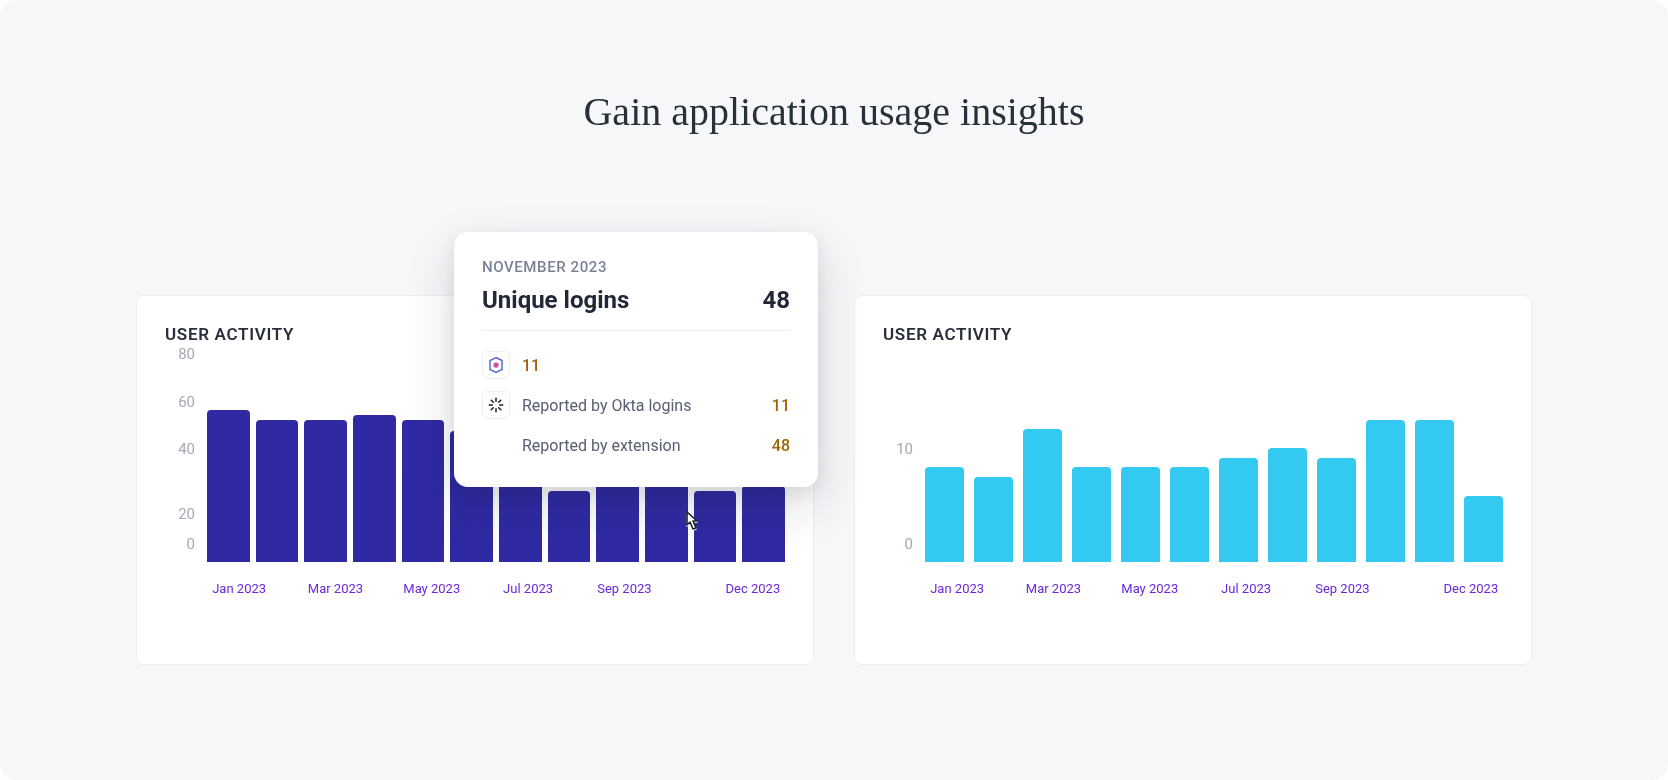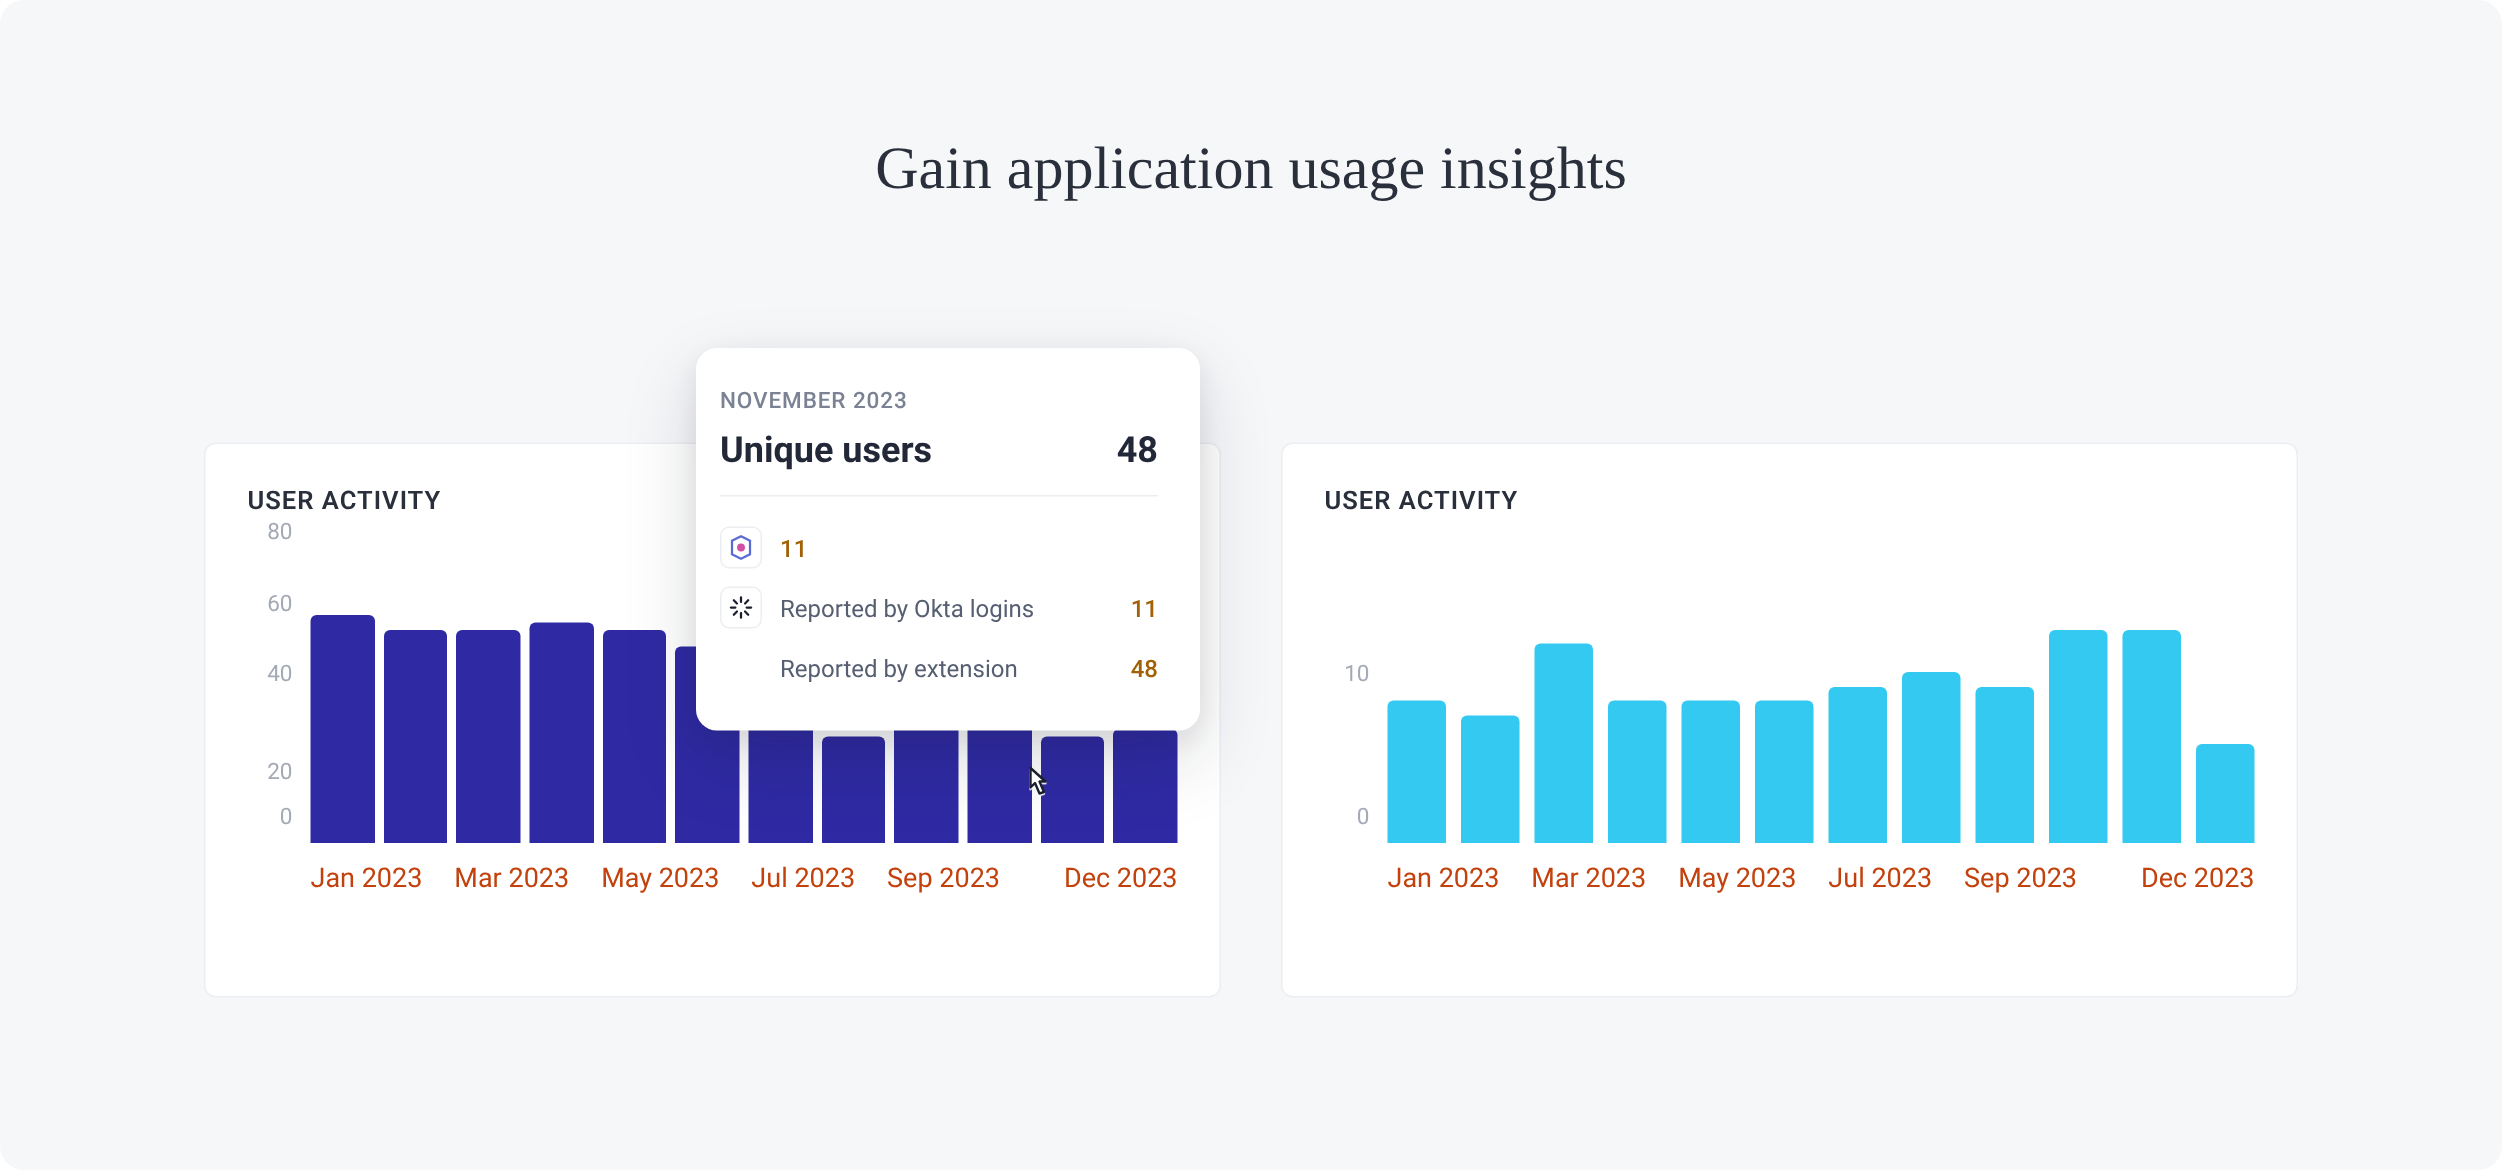--- a/index.html
+++ b/index.html
@@ -91,36 +91,36 @@
 .bar.cyan { background: #33c9f0; }
 .x-axis {
   position: absolute;
   left: 6px;
   right: 0;
   bottom: -4px;
   display: flex;
 }
 .x-tick {
   flex: 2;
-  font-size: 18px;
-  color: #c2410c;
+  font-size: 13px;
+  color: #6d28d9;
   text-align: center;
   white-space: nowrap;
 }
 .x-tick.gap { flex: 1; visibility: hidden; }
 
 .tooltip {
   position: absolute;
   top: 232px;
-  left: 464px;
-  width: 336px;
+  left: 454px;
+  width: 364px;
   background: #fff;
   border-radius: 14px;
   box-shadow: 0 20px 50px rgba(20, 24, 40, 0.15), 0 6px 18px rgba(20, 24, 40, 0.08);
-  padding: 26px 28px 22px 16px;
+  padding: 26px 28px 22px 28px;
 }
 .tooltip-month {
   font-size: 15px;
   letter-spacing: 0.04em;
   color: #7a8294;
   font-weight: 500;
   margin-bottom: 10px;
 }
 .tooltip-main {
   display: flex;
@@ -264,21 +264,21 @@
             <div class="x-tick">Dec 2023</div>
           </div>
       </div>
     </div>
 
   </div>
 
   <div class="tooltip">
     <div class="tooltip-month">NOVEMBER 2023</div>
     <div class="tooltip-main">
-      <span class="tooltip-main-label">Unique users</span>
+      <span class="tooltip-main-label">Unique logins</span>
       <span class="tooltip-main-value">48</span>
     </div>
     <div class="tooltip-divider"></div>
 
     <div class="tooltip-row">
       <span class="tooltip-row-icon">
         <svg width="18" height="18" viewBox="0 0 24 24">
             <path d="M12 2 L20 6 L20 18 L12 22 L4 18 L4 6 Z" fill="none" stroke="#5b6bd6" stroke-width="2"></path>
             <circle cx="12" cy="12" r="3.5" fill="#d24ea5"></circle>
           </svg>

